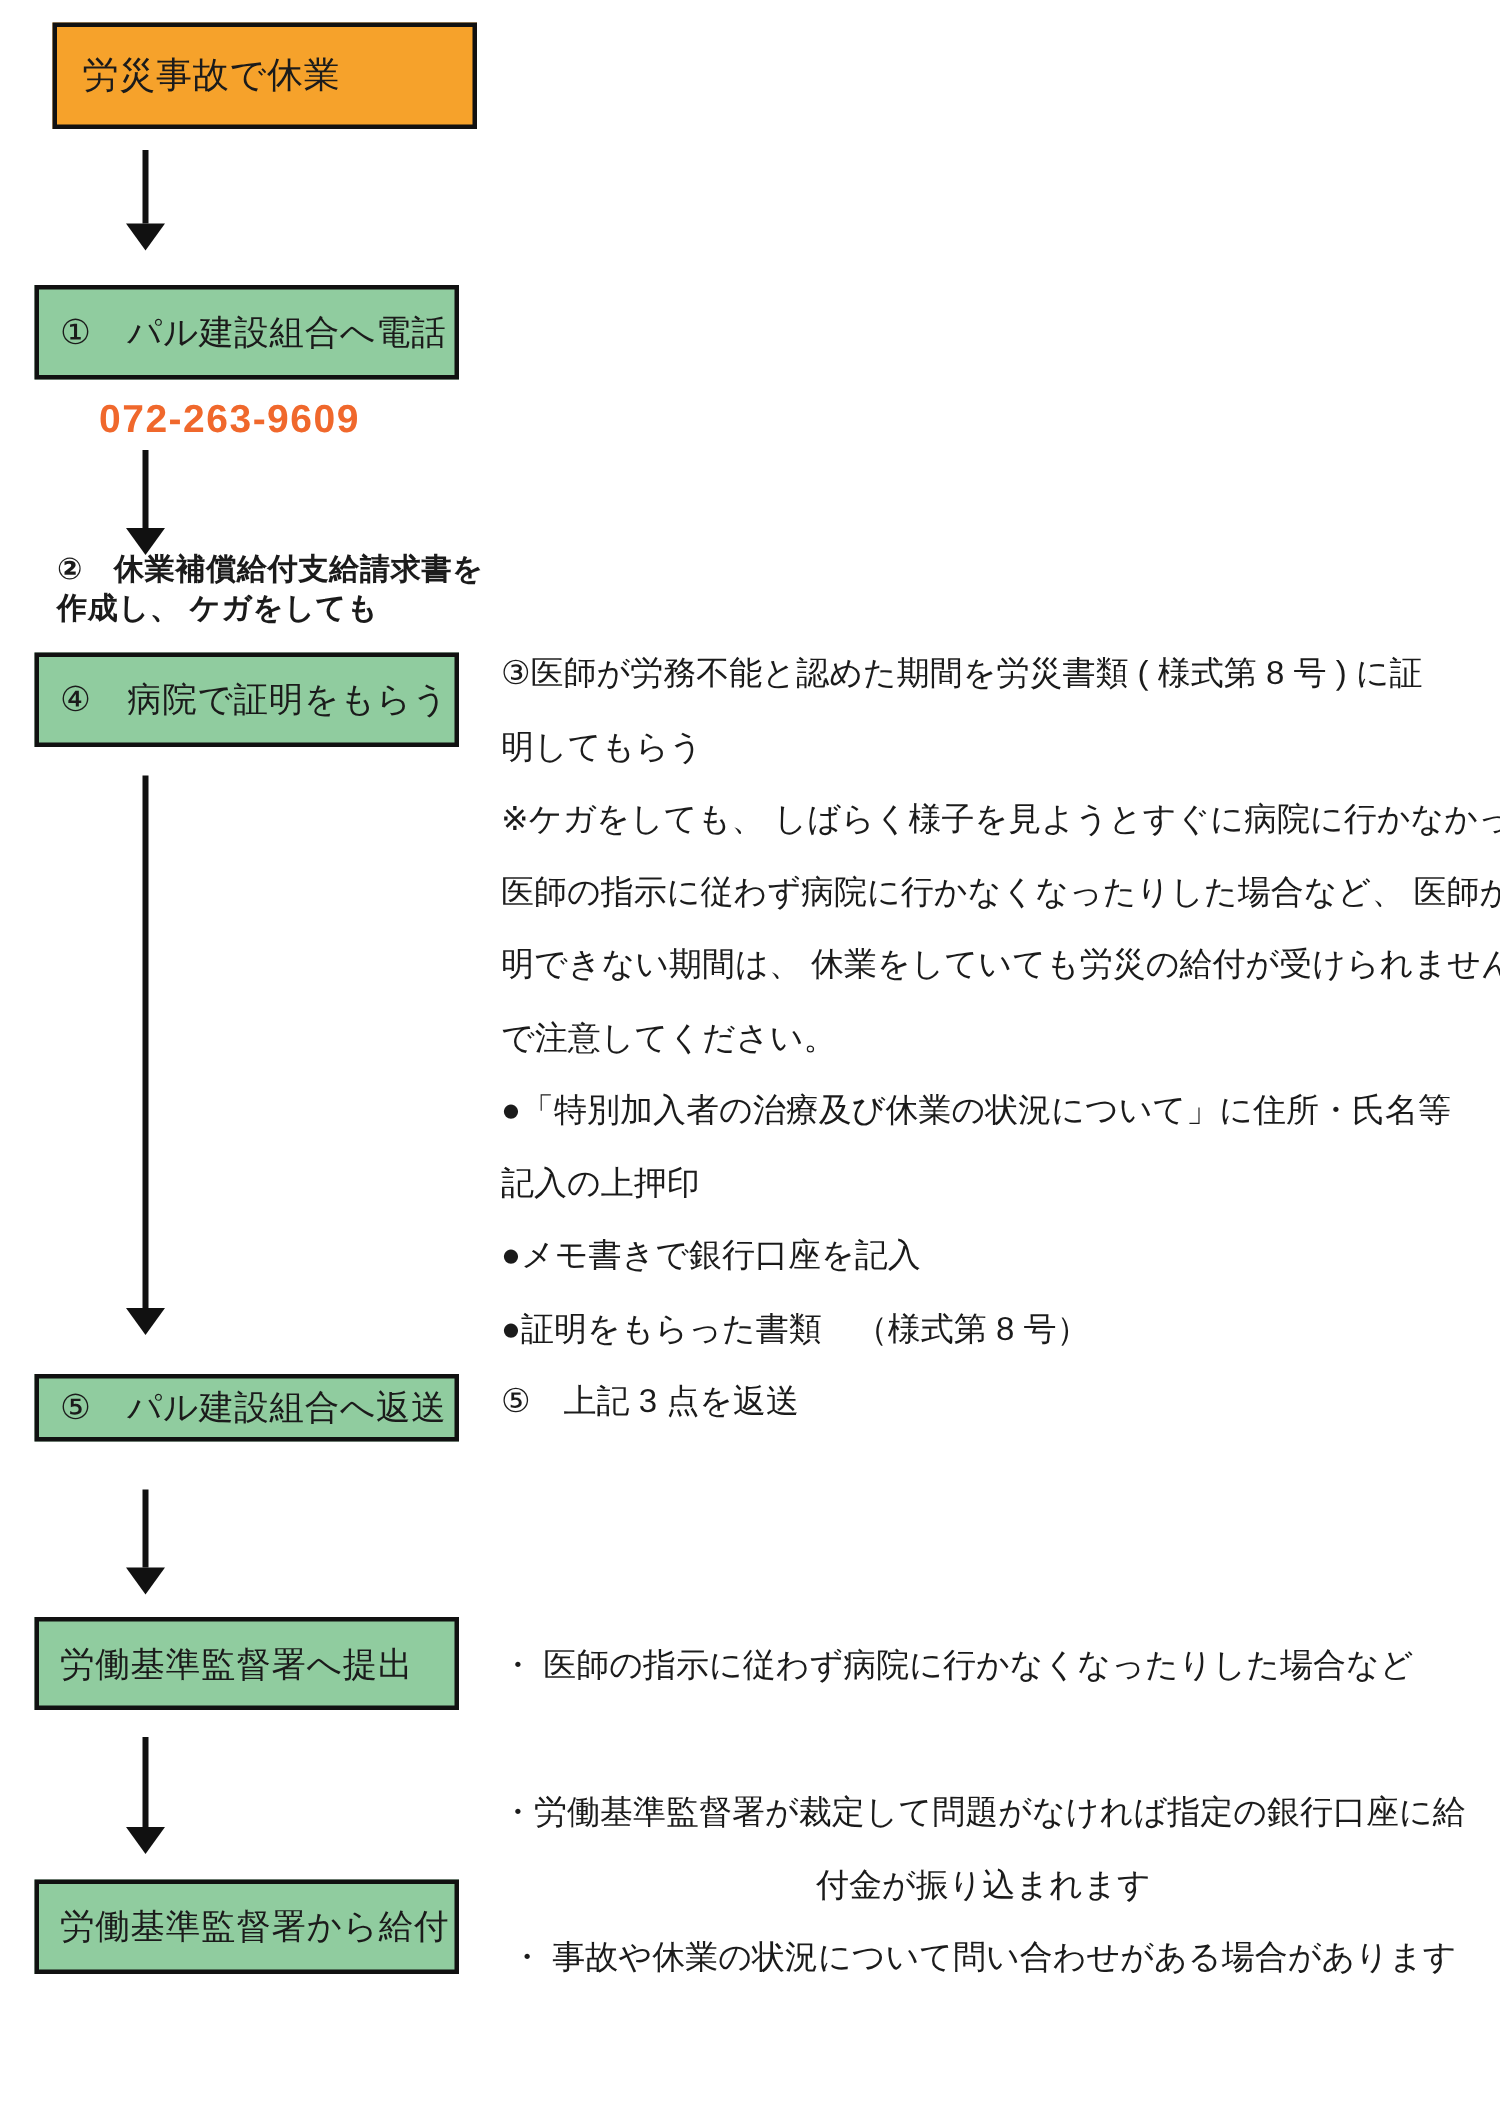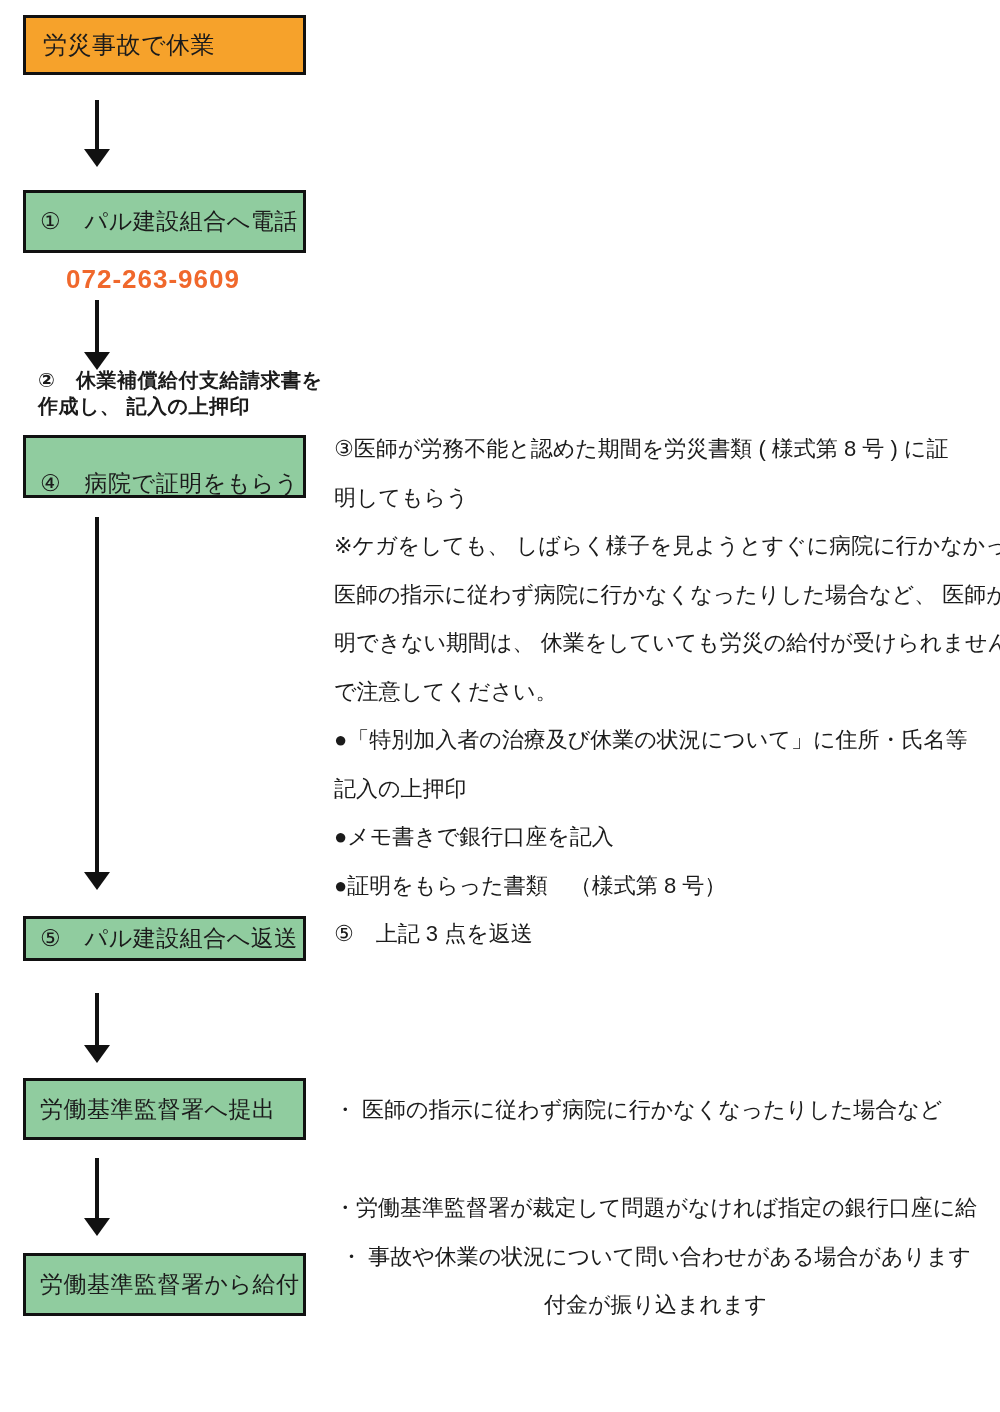--- a/index.html
+++ b/index.html
@@ -35,21 +35,21 @@
     position:absolute;left:334px;
     font-size:22px;line-height:48.5px;white-space:nowrap;
   }
   .note-col .line{white-space:nowrap;}
 </style>
 </head>
 <body>
 
 <div class="stage">
 
-  <div class="flow-box orange" style="top:15px;height:60px;">
+  <div class="flow-box orange" style="top:15px;height:71px;margin-left:12px;">
     <span>労災事故で休業</span>
   </div>
 
   <div class="arrow" style="left:84px;top:100px;">
     <div class="arrow-stem" style="height:49px"></div>
     <div class="arrow-head"></div>
   </div>
 
   <div class="flow-box green" style="top:190px;height:63px;">
     <span>①　パル建設組合へ電話</span>
@@ -57,24 +57,24 @@
 
   <div class="phone">072-263-9609</div>
 
   <div class="arrow" style="left:84px;top:300px;">
     <div class="arrow-stem" style="height:52px"></div>
     <div class="arrow-head"></div>
   </div>
 
   <div class="small-note">
       <div class="line">②　休業補償給付支給請求書を</div>
-      <div class="line">作成し、 記入の上押印</div>
+      <div class="line">作成し、 ケガをしても</div>
     </div>
 
-  <div class="flow-box green" style="top:435px;height:63px;align-items:flex-end;">
+  <div class="flow-box green" style="top:435px;height:63px;">
     <span>④　病院で証明をもらう</span>
   </div>
 
   <div class="note-col" style="top:425px;">
       <div class="line">③医師が労務不能と認めた期間を労災書類 ( 様式第 8 号 ) に証</div>
       <div class="line">明してもらう</div>
       <div class="line">※ケガをしても、 しばらく様子を見ようとすぐに病院に行かなかったり、</div>
       <div class="line">医師の指示に従わず病院に行かなくなったりした場合など、 医師が証</div>
       <div class="line">明できない期間は、 休業をしていても労災の給付が受けられませんの</div>
       <div class="line">で注意してください。</div>
@@ -114,17 +114,17 @@
     <div class="arrow-stem" style="height:60px"></div>
     <div class="arrow-head"></div>
   </div>
 
   <div class="flow-box green" style="top:1253px;height:63px;text-align:right;">
     <span>労働基準監督署から給付</span>
   </div>
 
   <div class="note-col" style="top:1184px;text-align:center;">
       <div class="line">・労働基準監督署が裁定して問題がなければ指定の銀行口座に給</div>
+      <div class="line">付金が振り込まれます</div>
       <div class="line">・ 事故や休業の状況について問い合わせがある場合があります</div>
-      <div class="line">付金が振り込まれます</div>
     </div>
 
 </div>
 
 </body></html>

